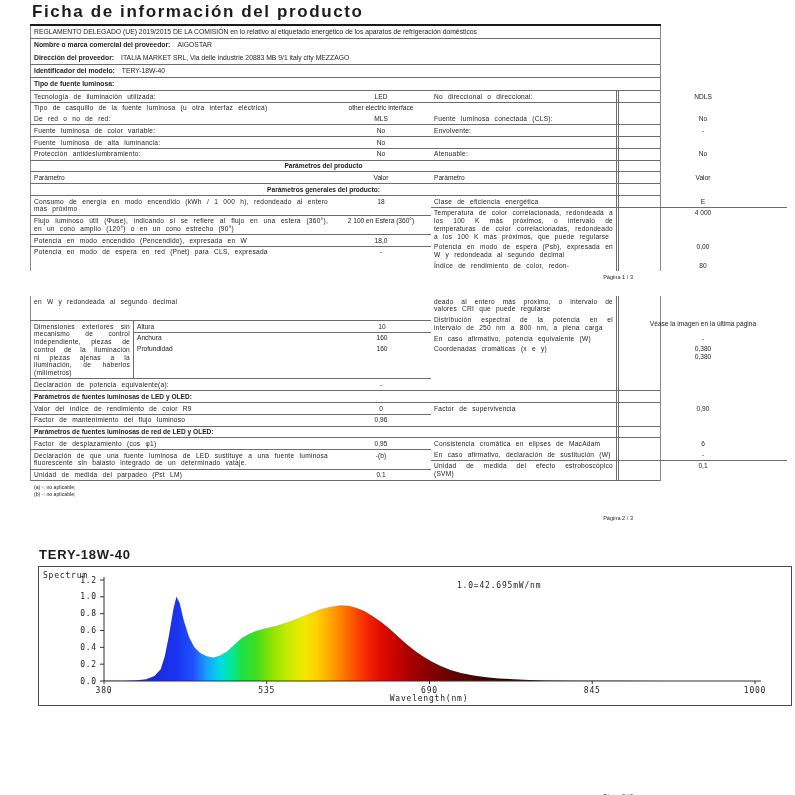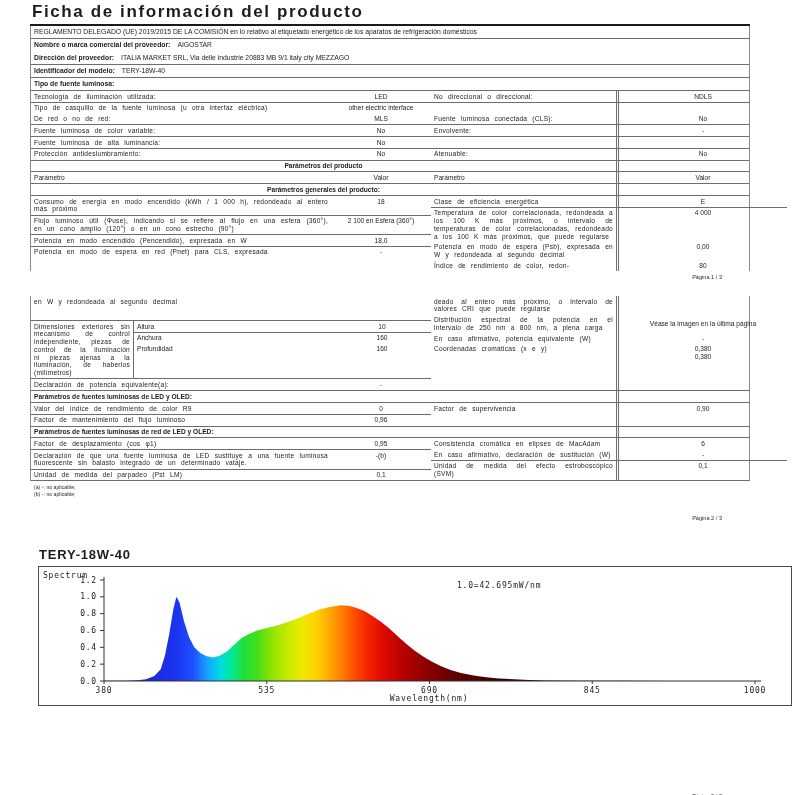--- a/index.html
+++ b/index.html
@@ -1,18 +1,18 @@
 <!DOCTYPE html>
 <html><head>
 <meta charset="utf-8">
 <style>
   html,body{margin:0;padding:0;}
   body{width:795px;height:795px;overflow:hidden;background:#ffffff;
        font-family:"Liberation Sans",sans-serif;color:#1c1c1c;}
-  .page{margin-left:30px;margin-right:7px;width:720px;box-sizing:border-box;}
+  .page{margin-left:30px;margin-right:7px;width:631px;box-sizing:border-box;}
   .doc-title{font-size:17px;font-weight:bold;letter-spacing:1.6px;
              border-bottom:2.5px solid #1a1a1a;padding:1px 2px 2px 2px;margin-top:1px;}
   .box{border-left:1px solid #8a8a8a;border-right:1px solid #8a8a8a;}
   .reg{font-size:6.8px;line-height:1.25;padding:2px 3px;text-align:justify;}
   .hrow{border-top:1px solid #6d6d6d;padding:2px 3px;font-size:6.8px;line-height:1.2;}
   .hrow .lbl{font-weight:bold;}
   .hrow .v{margin-left:7px;}
   .row4{display:grid;grid-template-columns:300px 100px 185px 171px;}
   .half{display:grid;grid-template-columns:400px 356px;}
   .lhalf .r{display:grid;grid-template-columns:300px 100px;}

